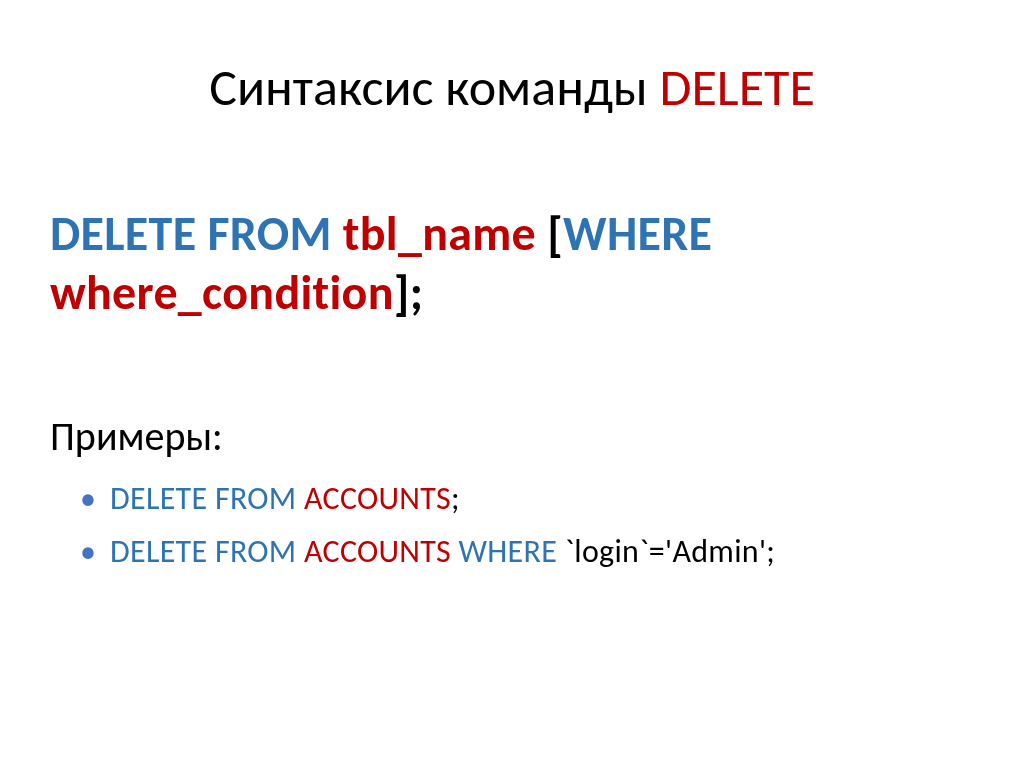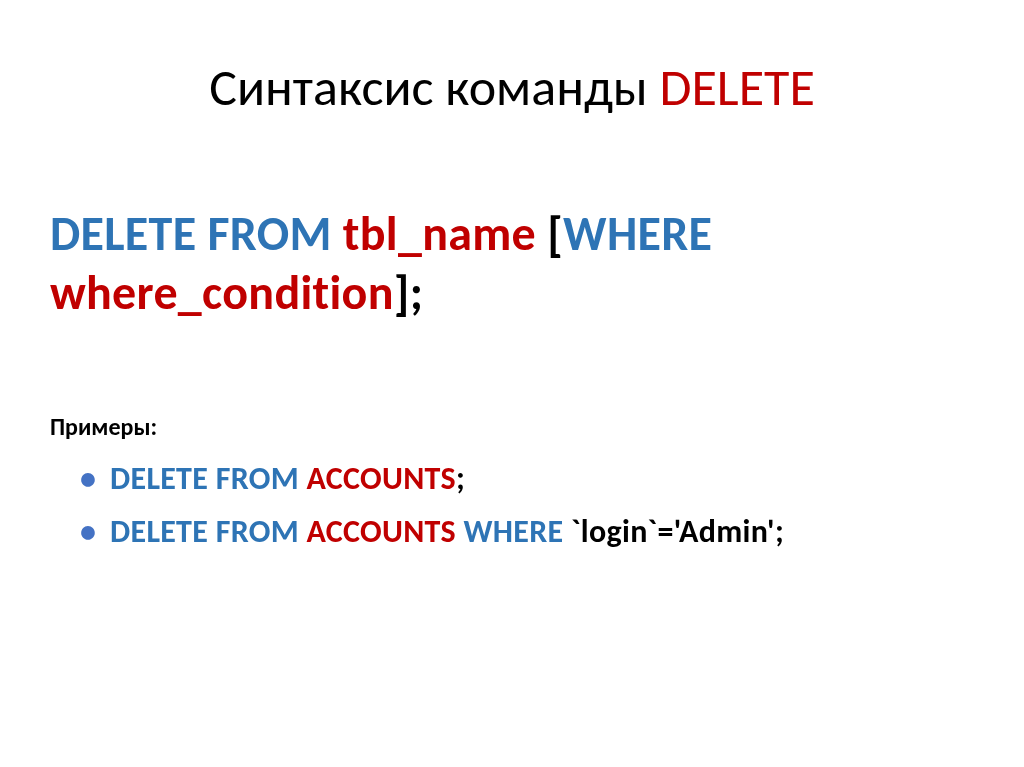--- a/index.html
+++ b/index.html
@@ -30,32 +30,32 @@
     .title .red {
       color: #c00000;
     }
     .syntax-line {
       font-size: 48px;
       font-weight: bold;
       margin-bottom: 90px;
       letter-spacing: 0.3px;
     }
     .examples-label {
-      font-size: 24px;
-      font-weight: bold;
+      font-size: 40px;
+      font-weight: normal;
       color: #000000;
       margin-bottom: 18px;
     }
     .bullet-list {
       list-style: none;
       padding-left: 30px;
     }
     .bullet-item {
       font-size: 32px;
-      font-weight: bold;
+      font-weight: normal;
       margin-bottom: 14px;
       position: relative;
       padding-left: 30px;
       letter-spacing: 0.3px;
     }
     .bullet-item::before {
       content: "•";
       position: absolute;
       left: 0;
       color: #4472c4;

